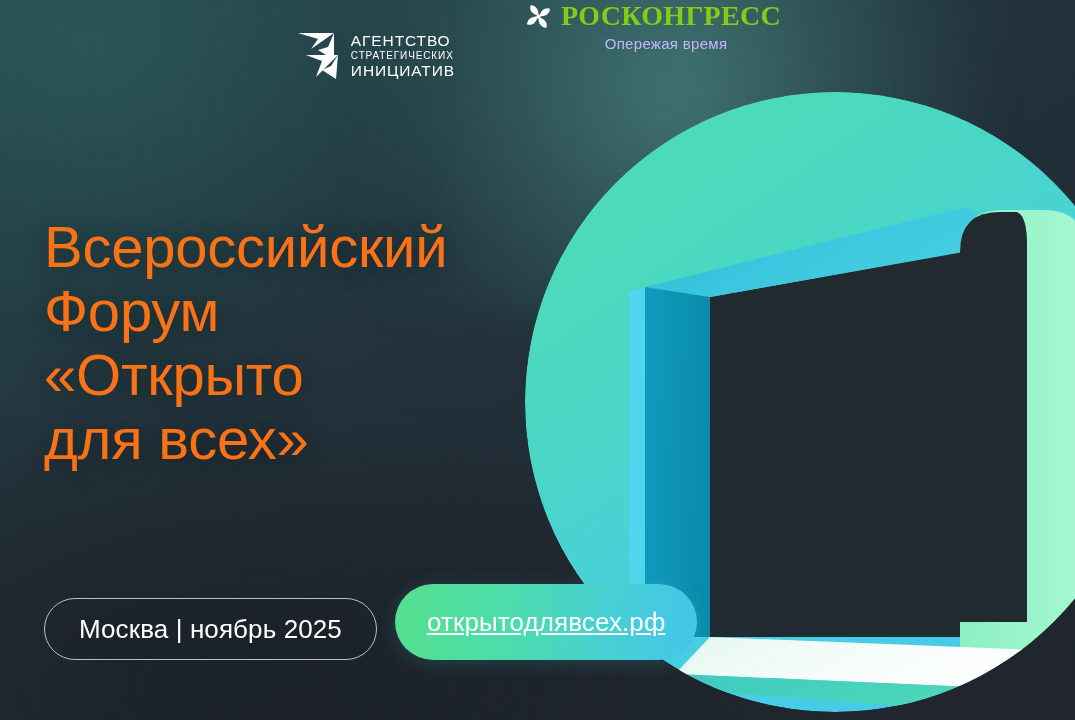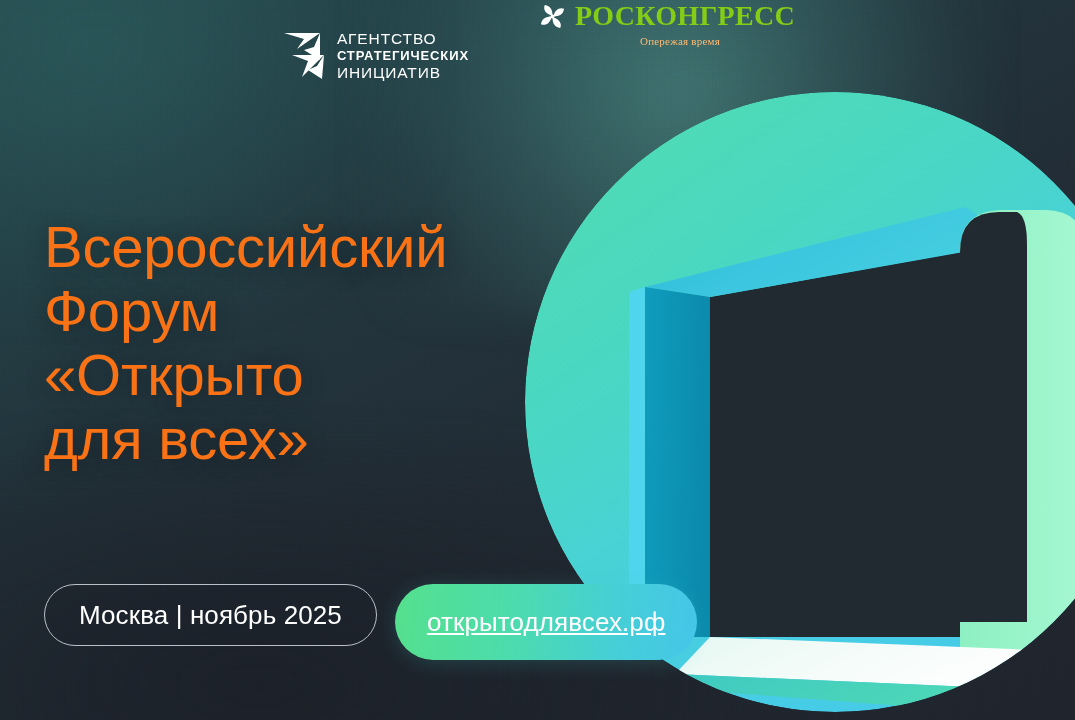--- a/index.html
+++ b/index.html
@@ -95,38 +95,38 @@
     align-items: center;
     gap: 11px;
   }
   .asi-mark { width: 46px; height: 52px; display: block; flex: none; }
   .asi-text {
     color: #ffffff;
     line-height: 1.17;
     letter-spacing: .055em;
   }
   .asi-l1 { font-size: 15.5px; font-weight: 400; }
-  .asi-l2 { font-size: 13px; font-weight: 700; }
+  .asi-l2 { font-size: 10px; font-weight: 400; }
   .asi-l3 { font-size: 15.5px; font-weight: 400; }
 
   .logo-rk { display: flex; flex-direction: column; align-items: center; }
   .rk-top { display: flex; align-items: center; gap: 9px; }
   .rk-mark { width: 27px; height: 27px; display: block; flex: none; }
   .rk-name {
     font-family: "Liberation Serif", "DejaVu Serif", serif;
     font-size: 28px;
     font-weight: 700;
     color: #84cc16;
     letter-spacing: .012em;
     white-space: nowrap;
   }
   .rk-tag {
-    font-family: Liberation Serif, serif;
-    font-size: 11px;
-    color: #fdba74;
+    font-family: Liberation Sans, sans-serif;
+    font-size: 15px;
+    color: #c4b5fd;
     letter-spacing: .02em;
     margin-top: 3px;
     margin-left: 26px;
   }
 
   
   .portal {
     position: absolute;
     right: -70px;
     top: 92px;
@@ -150,21 +150,21 @@
     white-space: pre-line;
     text-shadow: 0 2px 22px rgba(10,18,22,.45);
   }
 
   
   .badges {
     position: absolute;
     left: 44px;
     bottom: 60px;
     display: flex;
-    align-items: flex-start;
+    align-items: flex-end;
     gap: 18px;
     z-index: 7;
   }
   .badge-place {
     display: flex;
     align-items: center;
     height: 62px;
     padding: 0 34px;
     border: 1.6px solid #b9c0c9;
     border-radius: 999px;

